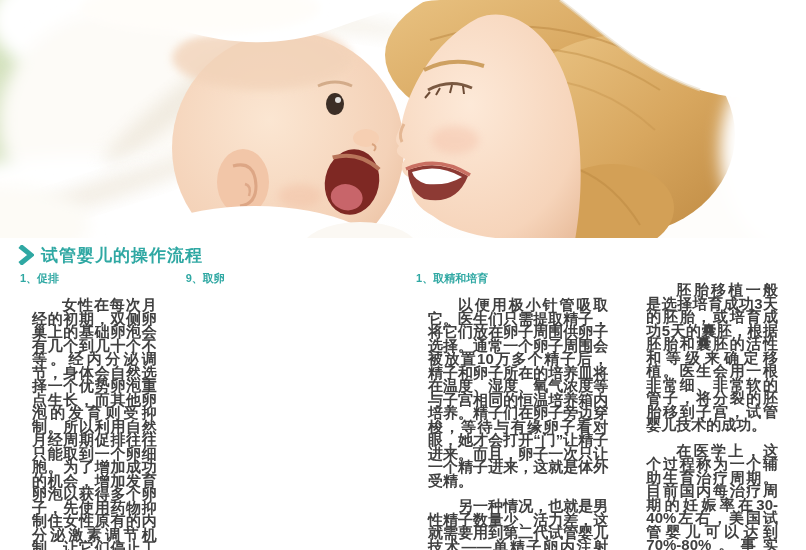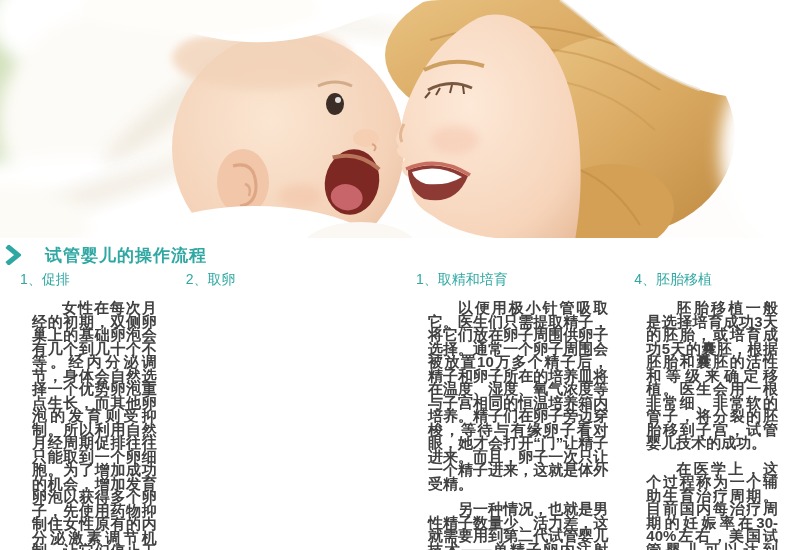--- a/index.html
+++ b/index.html
@@ -9,22 +9,22 @@
     background:#ffffff;
     overflow:hidden;
     font-family:"Liberation Sans", sans-serif;
   }
   .hero{
     position:absolute;left:0;top:0;width:806px;height:238px;
     overflow:hidden;
   }
   .hero svg{display:block;}
   .title-row{
-    position:absolute;left:5px;top:243px;
-    display:flex;align-items:center;gap:24px;height:24px;
+    position:absolute;left:18px;top:243px;
+    display:flex;align-items:center;gap:7px;height:24px;
   }
   .chev{display:flex;align-items:center;}
   .title{
     margin:0;
     font-size:17px;
     font-weight:bold;
     color:#2fa8a3;
     letter-spacing:1px;
   }
   .cols{
@@ -32,22 +32,22 @@
     width:770px;
     display:flex;
   }
   .col{box-sizing:border-box;}
   .c1{width:150px;margin-right:17px;}
   .c2{width:206px;margin-right:26px;}
   .c3{width:206px;margin-right:14px;}
   .c4{width:157px;}
   .col h2{
     margin:0 0 5px 0;
-    font-size:14px;
-    font-weight:normal;
+    font-size:11px;
+    font-weight:bold;
     color:#2fa8a3;
   }
   .col p{
     margin:12px;
     font-size:15px;
     line-height:13.5px;
     color:#404040;
     text-align:justify;
     text-indent:2em;
     font-weight:bold;
@@ -200,30 +200,29 @@
   </div>
 
   <div class="cols">
 
     <section class="col c1">
       <h2>1、促排</h2>
       <p>女性在每次月经的初期，双侧卵巢上的基础卵泡会有几个到几十个不等。经内分泌调节，身体会自然选择一个优势卵泡重点生长，而其他卵泡的发育则受抑制。所以利用自然月经周期促排往往只能取到一个卵细胞。为了增加成功的机会，增加发育卵泡以获得多个卵子，先使用药物抑制住女性原有的内分泌激素调节机制，让它们停止工作，不要选择优势卵泡，再以外界干预的方法，促使多个卵泡同时发育。</p>
     </section>
 
     <section class="col c2">
-      <h2>2、取卵</h2>
+      <h2>9、取卵</h2>
     </section>
 
     <section class="col c3">
       <h2>1、取精和培育</h2>
       <p>以便用极小针管吸取它。医生们只需提取精子，将它们放在卵子周围供卵子选择。通常一个卵子周围会被放置10万多个精子后，精子和卵子所在的培养皿将在温度、湿度、氧气浓度等与子宫相同的恒温培养箱内培养。精子们在卵子旁边穿梭，等待与有缘卵子看对眼，她才会打开“门”让精子进来。而且，卵子一次只让一个精子进来，这就是体外受精。</p>
       <p>另一种情况，也就是男性精子数量少、活力差，这就需要用到第二代试管婴儿技术——单精子卵内注射(ICSI)技术了。医生先将精子放到特殊液体内，减慢精子游动速度，以便用极小针管吸取它，要从精子的尾巴抓起。此后，在显微镜下的专用操作皿内，医生用固定针将卵子固定，另一个手则将带有精子的极小针管刺入卵子，完成精卵结合。</p>
 
     </section>
 
     <section class="col c4">
-      <h2>4、胚胎移植</h2>
       <p>胚胎移植一般是选择培育成功3天的胚胎，或培育成功5天的囊胚，根据胚胎和囊胚的活性和等级来确定移植。医生会用一根非常细、非常软的管子，将分裂的胚胎移到子宫，试管婴儿技术的成功。</p>
       <p>在医学上，这个过程称为一个辅助生育治疗周期。目前国内每治疗周期的妊娠率在30-40%左右，美国试管婴儿可以达到70%-80%。事实上，试管婴儿的妊娠率远超过人类夫妇正常同房的妊娠率，正常夫妇排卵期同房妊娠率只有大约10%左右。试管婴儿技术的成功，在临床中已经实实在在造福了很多无法生育的夫妇，让她们拥有了属于自己的健康宝宝。</p>
     </section>
 
   </div>
 </div>
 
 </body></html>

